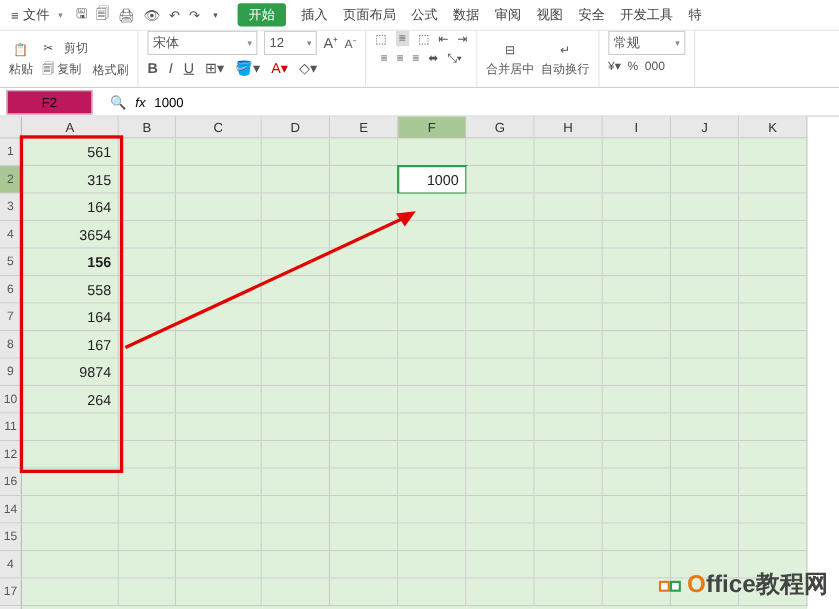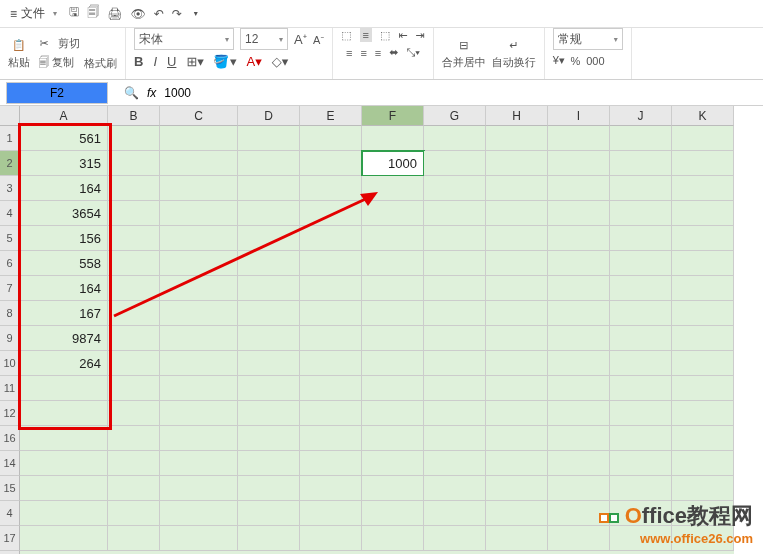--- a/index.html
+++ b/index.html
@@ -16,21 +16,21 @@
     .rgroup { display:flex; align-items:center; height:100%; border-right:1px solid #e5e5e5; padding:0 8px; gap:6px; }
     .rbtn { display:flex; flex-direction:column; align-items:center; gap:2px; }
     .rrow { display:flex; align-items:center; gap:6px; }
     .ico { width:16px; height:16px; display:inline-flex; align-items:center; justify-content:center; }
     .dropdown { border:1px solid #ccc; background:#fff; height:22px; display:flex; align-items:center; padding:0 4px; font-size:12px; }
     .dropdown.font { width:100px; }
     .dropdown.size { width:48px; }
     .chev { font-size:8px; color:#888; margin-left:auto; padding-left:4px; }
     
     .fbar { height:26px; border-bottom:1px solid #d0d0d0; display:flex; align-items:center; font-size:12px; }
-    .namebox { width:102px; height:22px; border:1px solid #ccc; margin:4px 6px; display:flex; align-items:center; justify-content:center; background:#3b82f6; }
+    .namebox { width:78px; height:22px; border:1px solid #ccc; margin:4px 6px; display:flex; align-items:center; justify-content:center; background:#be185d; }
     .fxarea { display:flex; align-items:center; gap:8px; padding-left:10px; }
     .fxinput { flex:1; padding-left:8px; }
     .corner { width:20px; height:20px; border-right:1px solid #bbb; border-bottom:1px solid #bbb; background:#e8e8e8; }
     .colheads { display:flex; }
     .ch { height:20px; border-right:1px solid #ccc; border-bottom:1px solid #bbb; background:#e8e8e8; display:flex; align-items:center; justify-content:center; font-size:12px; color:#333; }
     .ch.sel { background:#a8c896; }
     .rowheads { display:flex; flex-direction:column; }
     .rh { width:20px; border-right:1px solid #bbb; border-bottom:1px solid #ccc; background:#e8e8e8; display:flex; align-items:center; justify-content:center; font-size:11px; color:#555; }
     .rh.sel { background:#a8c896; }
     .cells { position:relative; background:#dff1db; }
@@ -57,20 +57,32 @@
   </div>
   <div class="qat">
     <span>🖫</span>
     <span>🗐</span>
     <span>🖨</span>
     <span>👁</span>
     <span>↶</span>
     <span>↷</span>
     <span class="chev">▾</span>
   </div>
+  <div class="tabs">
+    <span class="tab-active">开始</span>
+    <span>插入</span>
+    <span>页面布局</span>
+    <span>公式</span>
+    <span>数据</span>
+    <span>审阅</span>
+    <span>视图</span>
+    <span>安全</span>
+    <span>开发工具</span>
+    <span>特</span>
+  </div>
 </div>
 
 <div class="ribbon">
   <div class="rgroup">
     <div class="rbtn">
       <span class="ico">📋</span>
       <span>粘贴</span>
     </div>
     <div style="display:flex;flex-direction:column;gap:4px;">
       <div class="rrow">
@@ -241,21 +253,21 @@
           <div class="cell" style="width: 62px;"></div>
           <div class="cell" style="width: 62px;"></div>
           <div class="cell" style="width: 62px;"></div>
           <div class="cell" style="width: 62px;"></div>
           <div class="cell" style="width: 62px;"></div>
           <div class="cell" style="width: 62px;"></div>
           <div class="cell" style="width: 62px;"></div>
           <div class="cell" style="width: 62px;"></div>
         </div>
         <div class="cellrow">
-          <div class="cell" style="width: 88px;">156</div>
+          <div class="cell" style="width: 88px; font-weight: bold;">156</div>
           <div class="cell" style="width: 52px;"></div>
           <div class="cell" style="width: 78px;"></div>
           <div class="cell" style="width: 62px;"></div>
           <div class="cell" style="width: 62px;"></div>
           <div class="cell" style="width: 62px;"></div>
           <div class="cell" style="width: 62px;"></div>
           <div class="cell" style="width: 62px;"></div>
           <div class="cell" style="width: 62px;"></div>
           <div class="cell" style="width: 62px;"></div>
           <div class="cell" style="width: 62px;"></div>
@@ -424,14 +436,13 @@
 <svg class="arrow" style="left:110px; top:190px; width:280px; height:130px;">
   <line x1="4" y1="126" x2="262" y2="6" stroke="#e30000" stroke-width="3"></line>
   <polygon points="268,2 250,4 258,16" fill="#e30000"></polygon>
 </svg>
 
 <div class="watermark">
   <div class="t1">
     <span class="sq o"></span><span class="sq g"></span>
     <span class="o1">O</span><span class="rest">ffice</span><span class="rest" title="Office教程网">教程网</span>
   </div>
-  <div class="t2">www.office26.com</div>
 </div>
 
 </body></html>

